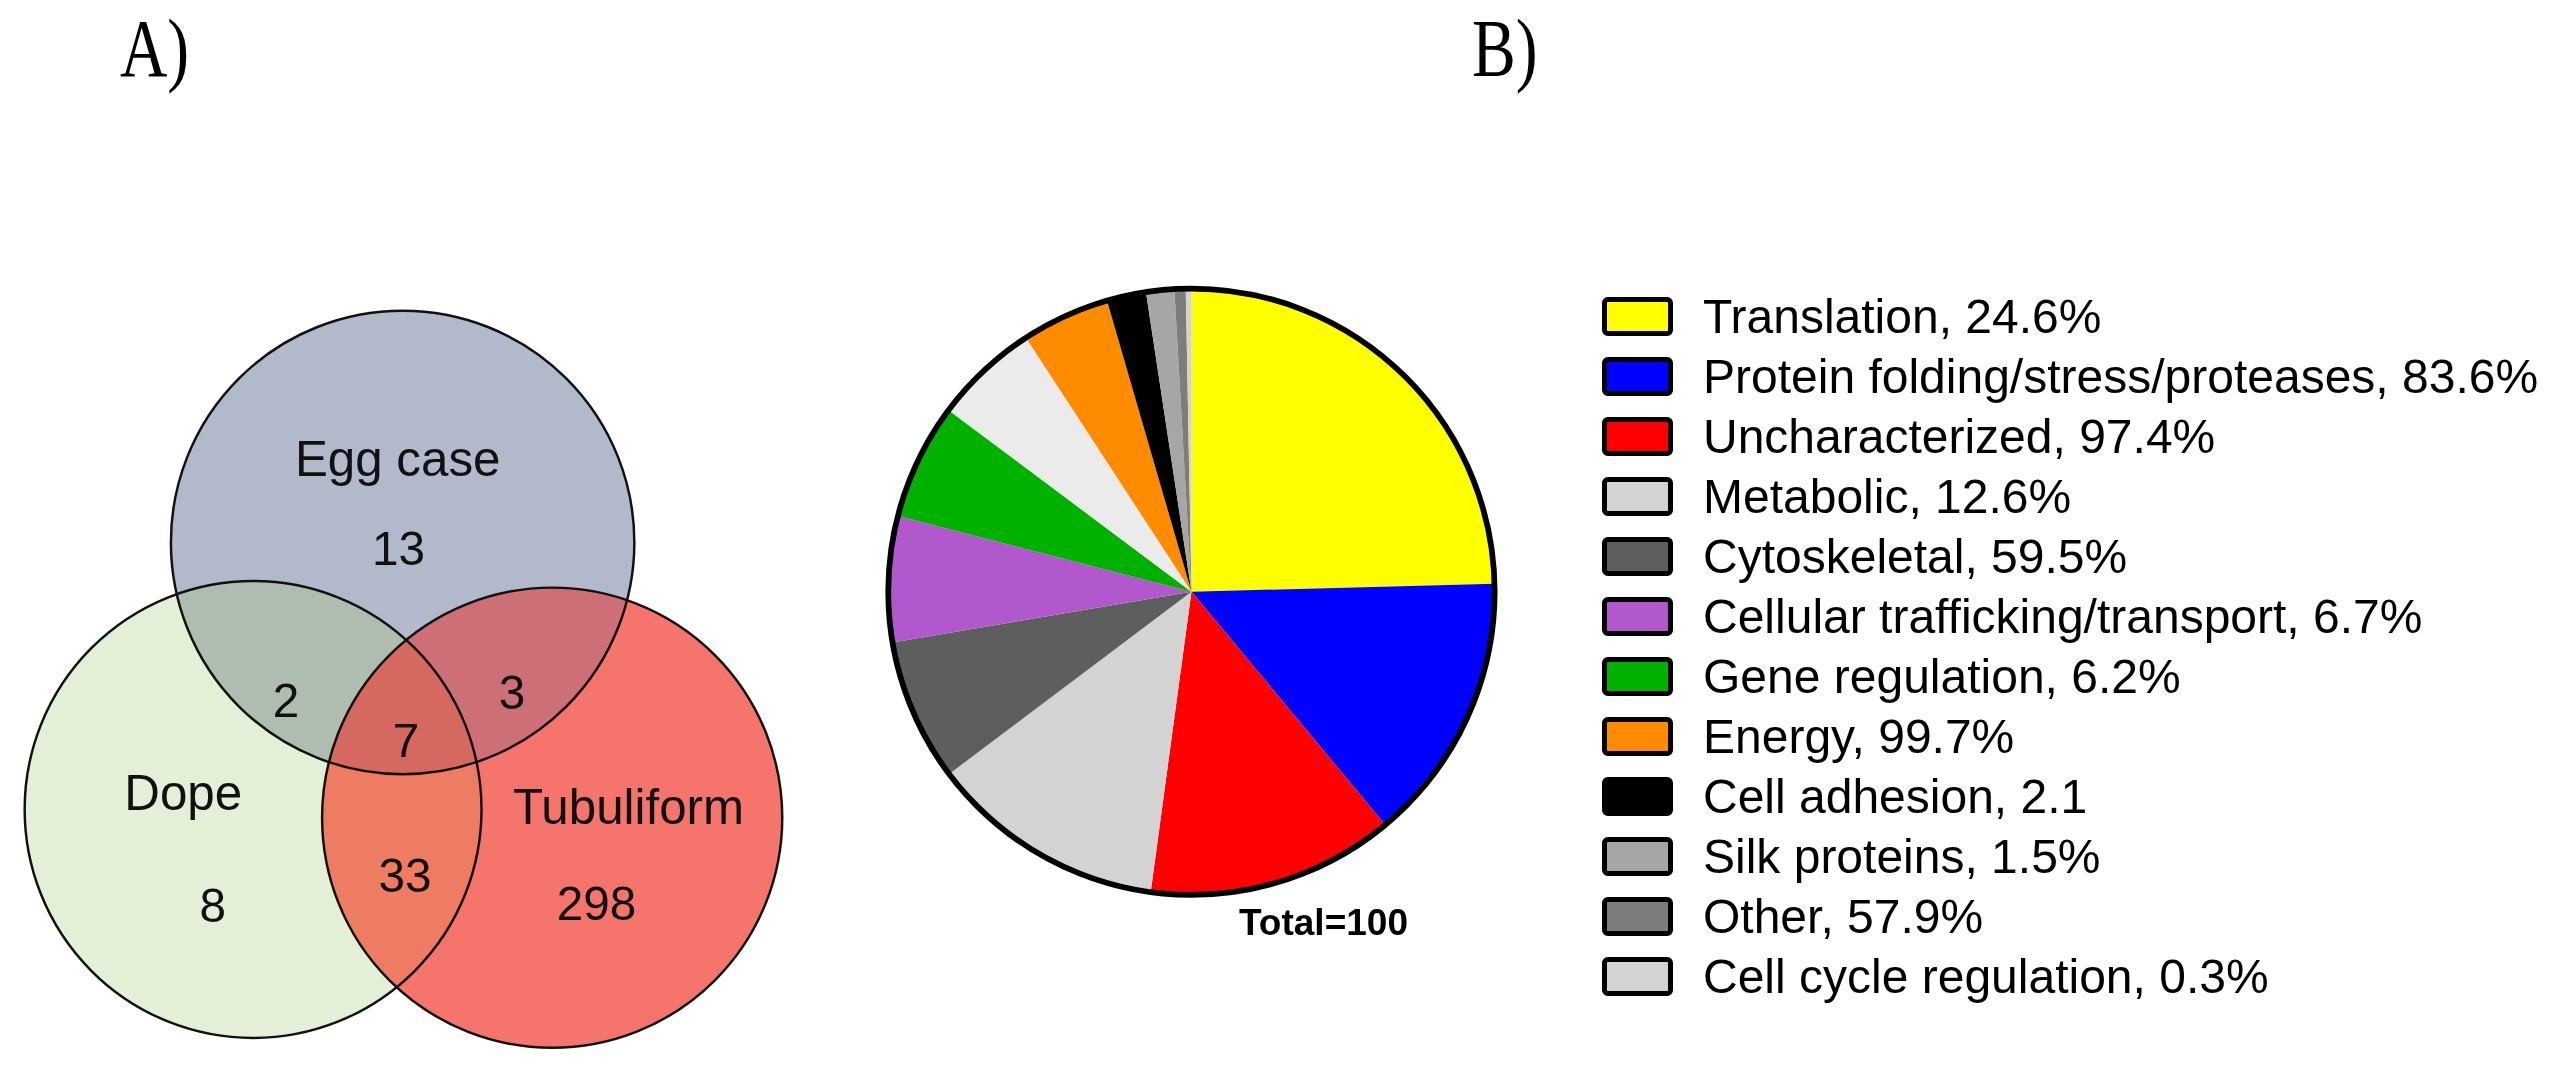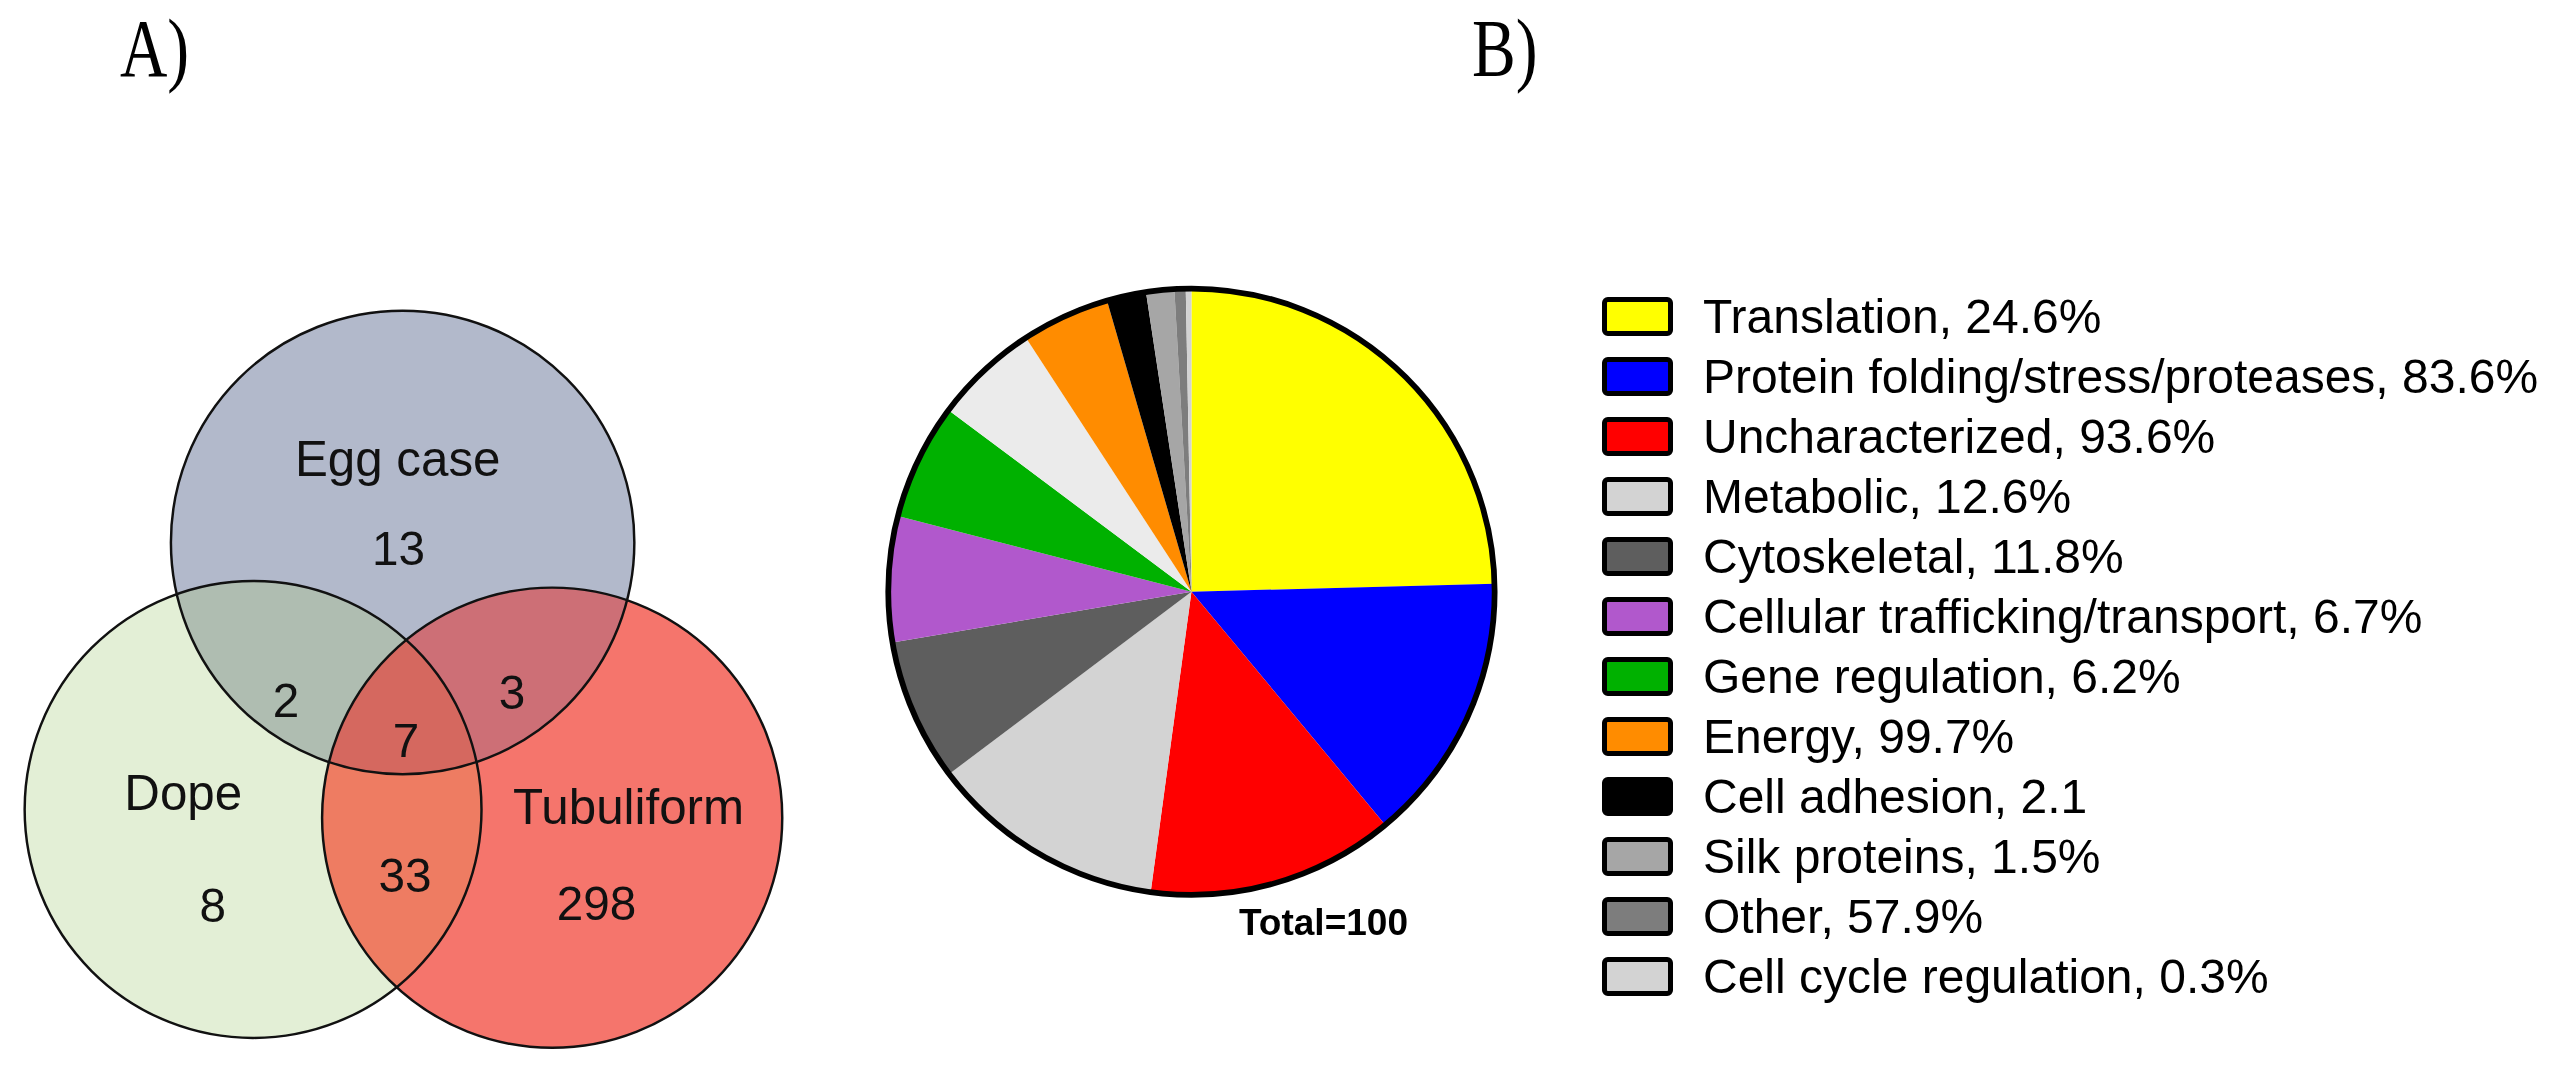--- a/index.html
+++ b/index.html
@@ -96,29 +96,29 @@
       <div class="legend-row">
         <div class="legend-swatch" style="background: rgb(255, 255, 0);"></div>
         <div class="legend-label">Translation, 24.6%</div>
       </div>
       <div class="legend-row">
         <div class="legend-swatch" style="background: rgb(0, 0, 255);"></div>
         <div class="legend-label">Protein folding/stress/proteases, 83.6%</div>
       </div>
       <div class="legend-row">
         <div class="legend-swatch" style="background: rgb(255, 0, 0);"></div>
-        <div class="legend-label">Uncharacterized, 93.6%</div>
+        <div class="legend-label">Uncharacterized, 97.4%</div>
       </div>
       <div class="legend-row">
         <div class="legend-swatch" style="background: rgb(211, 211, 211);"></div>
         <div class="legend-label">Metabolic, 12.6%</div>
       </div>
       <div class="legend-row">
         <div class="legend-swatch" style="background: rgb(94, 94, 94);"></div>
-        <div class="legend-label">Cytoskeletal, 11.8%</div>
+        <div class="legend-label">Cytoskeletal, 59.5%</div>
       </div>
       <div class="legend-row">
         <div class="legend-swatch" style="background: rgb(177, 88, 204);"></div>
         <div class="legend-label">Cellular trafficking/transport, 6.7%</div>
       </div>
       <div class="legend-row">
         <div class="legend-swatch" style="background: rgb(0, 177, 0);"></div>
         <div class="legend-label">Gene regulation, 6.2%</div>
       </div>
       <div class="legend-row">

